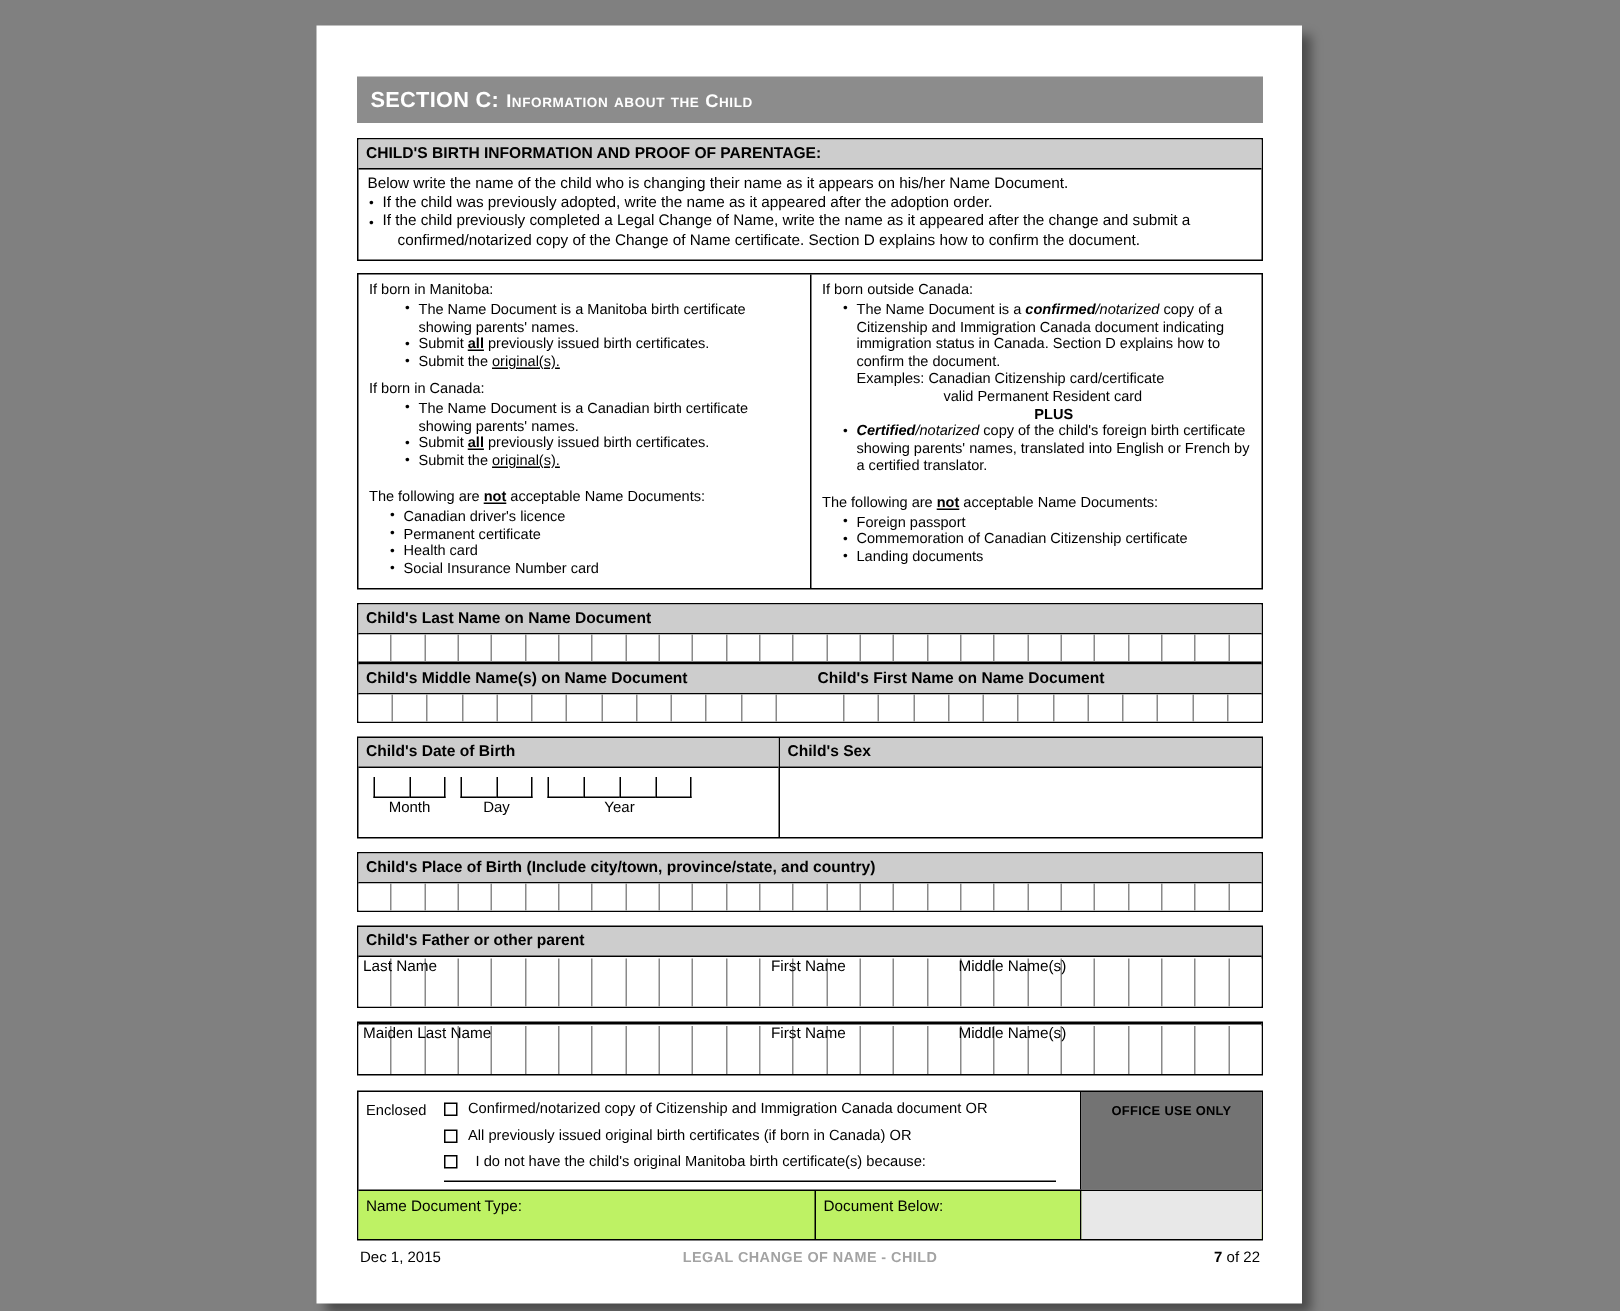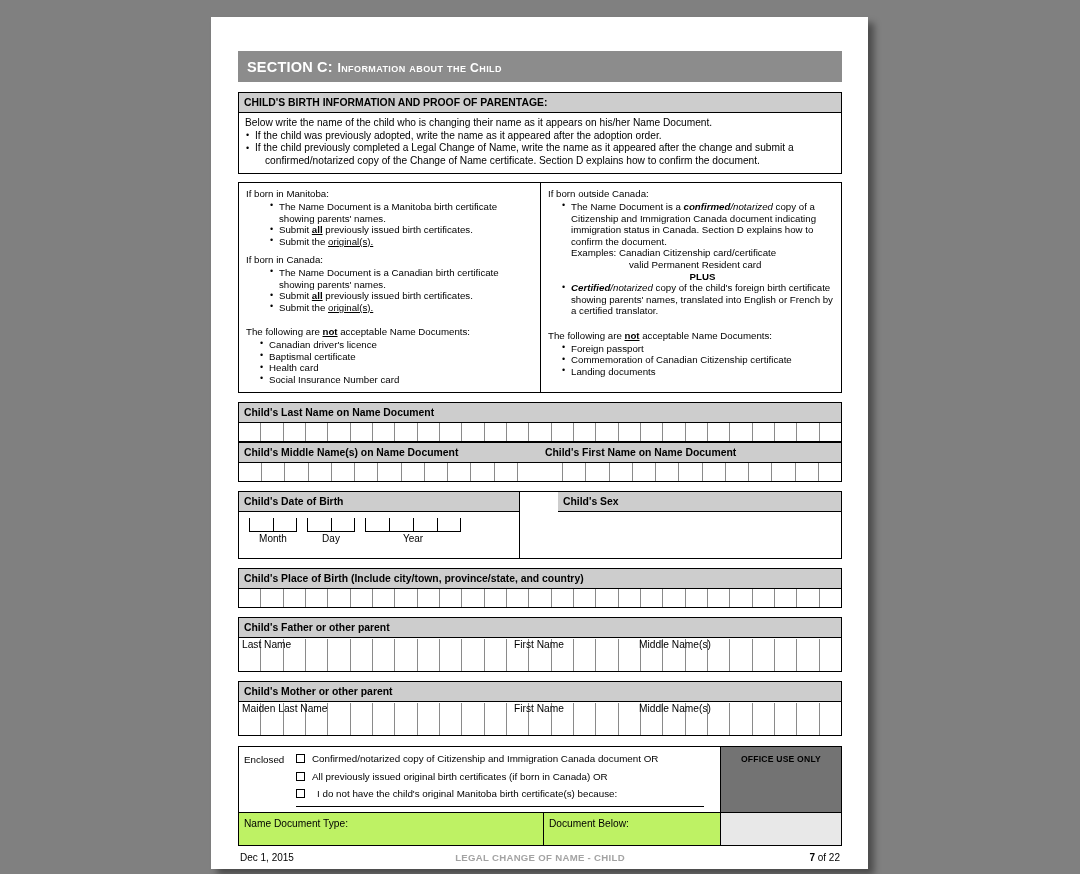--- a/index.html
+++ b/index.html
@@ -85,21 +85,21 @@
   .comb > i:last-child { border-right:none; }
 
   .field-hdr {
     background:#cdcdcd; font-weight:bold; font-size:10.4px;
     padding:3px 5px; line-height:13px;
   }
   .rule { height:1.6px; background:#000; }
   .rule-thin { height:1px; background:#000; }
 
   
-  .dob-wrap { display:flex;gap:38px; }
+  .dob-wrap { display:flex; }
   .dob-left { width:281px; border-right:1.6px solid #000; }
   .dob-right { flex:1; }
   .dob-body { height:46px; padding:6px 0 0 10px; display:flex; align-items:flex-start; }
   .dob-grp { margin-right:10px; text-align:center; }
   .dob-cells { display:flex; }
   .dob-cells span {
     width:24px; height:14px;
     border-left:1.2px solid #000; border-bottom:1.2px solid #000;
     display:block;
   }
@@ -184,21 +184,21 @@
           <p class="col-head">If born in Canada:</p>
           <ul class="bl">
             <li>The Name Document is a Canadian birth certificate showing parents' names.</li>
             <li>Submit <span class="u b">all</span> previously issued birth certificates.</li>
             <li>Submit the <span class="u">original(s).</span></li>
           </ul>
           <div class="gap"></div>
           <p class="col-head">The following are <span class="u b">not</span> acceptable Name Documents:</p>
           <ul class="bl bl-r">
             <li>Canadian driver's licence</li>
-            <li>Baptismal certificate</li>
+            <li>Permanent certificate</li>
             <li>Health card</li>
             <li>Social Insurance Number card</li>
           </ul>
         </div>
 
         <div class="col-r">
           <p class="col-head">If born outside Canada:</p>
           <ul class="bl bl-r">
             <li><span>The Name Document is a </span><span class="bi">confirmed</span><span class="i">/notarized</span><span> copy of a Citizenship and Immigration Canada document indicating immigration status in Canada.  Section D explains how to confirm the document.</span>
               <span class="ex-ind" style="padding-left:0">Examples:  Canadian Citizenship card/certificate</span>
@@ -401,21 +401,20 @@
         </div>
         <div class="parent-lbls">
           <span class="pl-last">Last Name</span>
           <span class="pl-first">First Name</span>
           <span class="pl-mid">Middle Name(s)</span>
         </div>
       </div>
     </div>
 
     <div class="box mt9">
-      <div class="field-hdr">Child's Mother or other parent</div>
       <div class="rule-thin"></div>
       <div class="parent-row">
         <div class="parent-comb">
           <div class="comb" style="height:32px">
             <i></i>
               <i></i>
               <i></i>
               <i></i>
               <i></i>
               <i></i>

